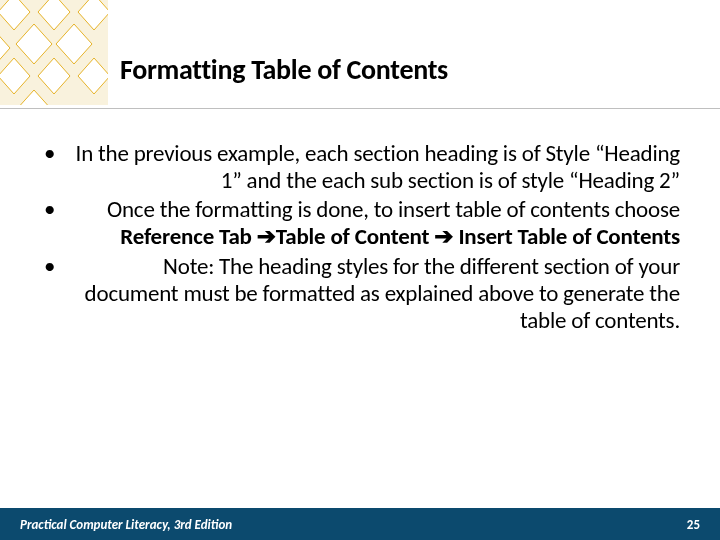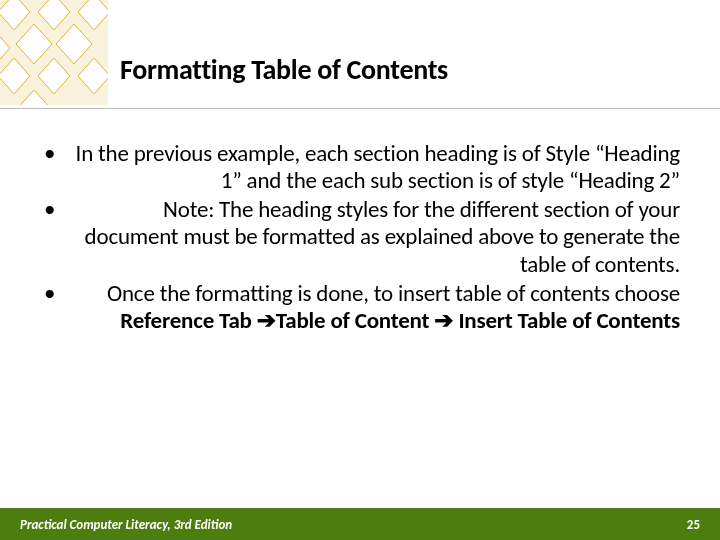--- a/index.html
+++ b/index.html
@@ -68,21 +68,21 @@
   .arrow {
     font-family: Wingdings, "Segoe UI Symbol", Arial;
     font-weight: 700;
   }
   .footer {
     position: absolute;
     bottom: 0;
     left: 0;
     width: 720px;
     height: 32px;
-    background: #4d7c0f;
+    background: #0c4a6e;
     display: flex;
     align-items: center;
     justify-content: space-between;
     padding: 0 20px;
     color: #ffffff;
     font-size: 13px;
     font-weight: 700;
   }
   .footer .book { font-style: italic; }
 </style>
@@ -108,27 +108,27 @@
 <h1 class="title">Formatting Table of Contents</h1>
 
 <div class="rule"></div>
 
 <div class="content">
   <ul>
     <li>
       <span>In the previous example, each section heading is of Style “Heading 1” and the each sub section is of style “Heading 2”</span>
     </li>
     <li>
-      <span>Note: The heading styles for the different section of your document must be formatted as explained above to generate the table of contents.</span>
-    </li>
-    <li>
       <span>Once the formatting is done, to insert table of contents choose</span>
       <span class="indent">
         <span>Reference Tab </span><span class="arrow">➔</span><span>Table of Content </span><span class="arrow">➔</span><span> Insert Table of Contents</span>
       </span>
+    </li>
+    <li>
+      <span>Note: The heading styles for the different section of your document must be formatted as explained above to generate the table of contents.</span>
     </li>
   </ul>
 </div>
 
 <div class="footer">
   <span class="book">Practical Computer Literacy, 3rd Edition</span>
   <span>25</span>
 </div>
 
 </body></html>

